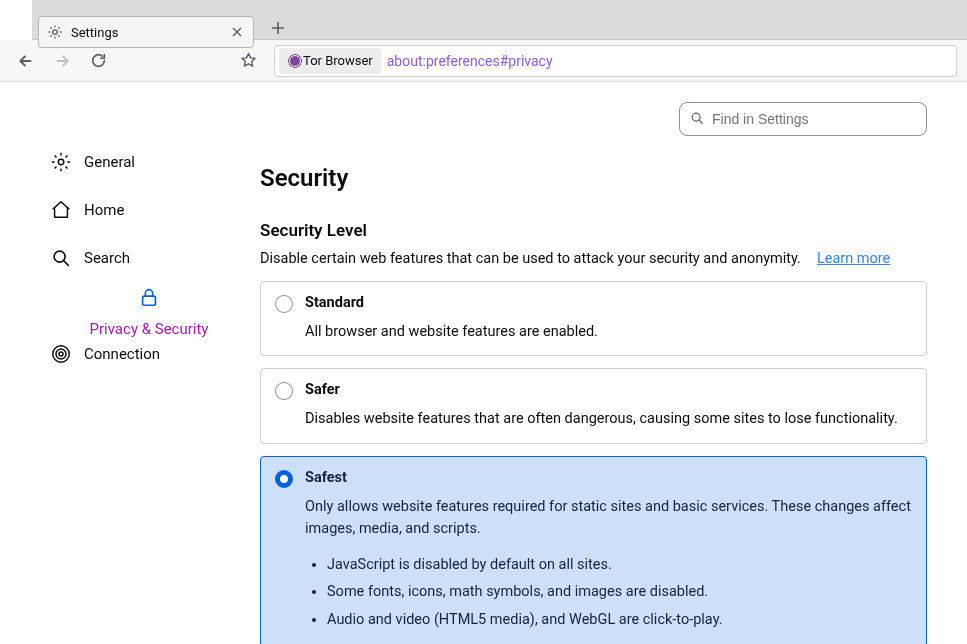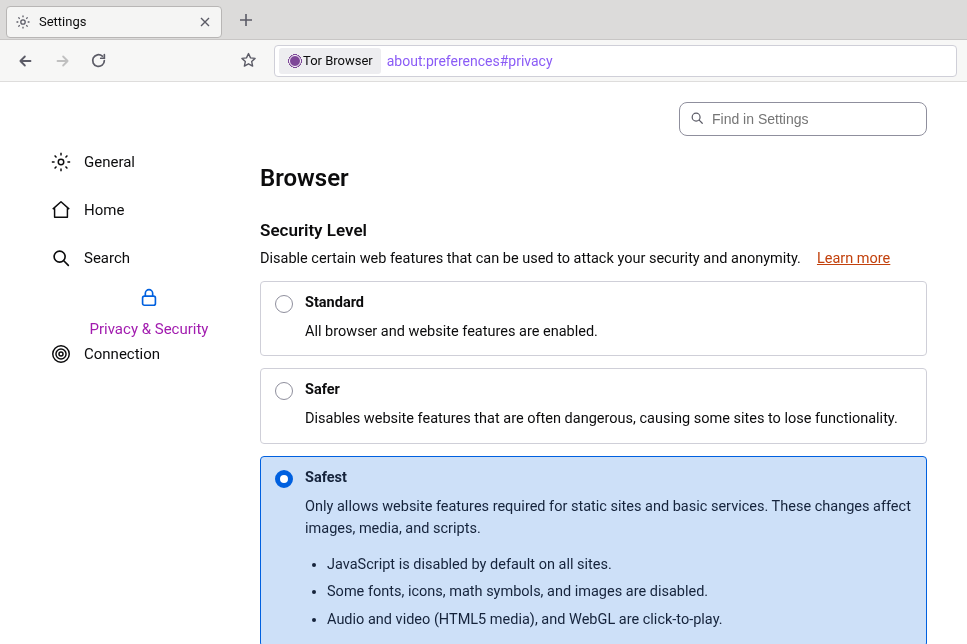--- a/index.html
+++ b/index.html
@@ -1,19 +1,19 @@
 <!DOCTYPE html>
 <html><head>
   <meta charset="utf-8">
   <style>
     * { margin: 0; padding: 0; box-sizing: border-box; }
     body { font-family: -apple-system, BlinkMacSystemFont, "Segoe UI", Roboto, sans-serif; font-size: 14px; color: #0c0c0d; background: #fff; width: 967px; height: 644px; overflow: hidden; }
     
     
-    .titlebar { height: 40px; background: #dcdbda; border-bottom: 1px solid #c8c6c5; display: flex; align-items: center; padding: 12px 4px; }
+    .titlebar { height: 40px; background: #dcdbda; border-bottom: 1px solid #c8c6c5; display: flex; align-items: flex-start; padding: 12px 4px; margin-left: 32px; }
     .tab { background: #f5f5f4; border: 1px solid #b8b6b5; border-radius: 4px; height: 32px; width: 216px; display: flex; align-items: center; padding: 0 8px; margin: 4px 2px 0 2px; gap: 8px; }
     .tab .tab-icon { width: 16px; height: 16px; display: flex; align-items: center; justify-content: center; }
     .tab .tab-label { flex: 1; font-size: 13px; }
     .tab .tab-close { width: 16px; height: 16px; display: flex; align-items: center; justify-content: center; cursor: pointer; color: #5b5b66; }
     .new-tab-btn { width: 32px; height: 32px; display: flex; align-items: center; justify-content: center; cursor: pointer; color: #5b5b66; margin-left: 6px; }
     
     
     .toolbar { height: 42px; background: #f7f7f6; border-bottom: 1px solid #dedddc; display: flex; align-items: center; padding: 0 10px; gap: 4px; }
     .nav-btn { width: 32px; height: 32px; display: flex; align-items: center; justify-content: center; border-radius: 4px; cursor: pointer; color: #5b5b66; }
     .nav-btn.disabled { color: #c0c0c0; }
@@ -39,21 +39,21 @@
     
     .main { flex: 1; padding: 20px 40px 0 0; overflow-y: auto; }
     .search-row { display: flex; justify-content: flex-end; margin-bottom: 28px; }
     .settings-search { width: 248px; height: 34px; border: 1px solid #8f8f9d; border-radius: 8px; display: flex; align-items: center; padding: 0 10px; gap: 8px; color: #5b5b66; }
     .settings-search input { border: none; outline: none; font-size: 14px; flex: 1; color: #5b5b66; }
     
     .page-title { font-size: 24px; font-weight: 600; margin-bottom: 28px; }
     .section-title { font-size: 17px; font-weight: 600; margin-bottom: 10px; }
     .section-desc-row { display: flex; align-items: baseline; gap: 16px; margin-bottom: 14px; }
     .section-desc { font-size: 14.5px; color: #0c0c0d; }
-    .learn-more { color: #c2410c; text-decoration: underline; font-size: 14.5px; cursor: pointer; }
+    .learn-more { color: #3b82f6; text-decoration: underline; font-size: 14.5px; cursor: pointer; }
     
     .security-card { border: 1px solid #cfcfd8; border-radius: 4px; margin-bottom: 12px; padding: 12px 14px; display: flex; gap: 12px; background: #fff; cursor: pointer; }
     .security-card.selected { border: 1px solid #0060df; background: #cde0f8; }
     .radio { width: 18px; height: 18px; border: 1.5px solid #8f8f9d; border-radius: 50%; flex-shrink: 0; margin-top: 1px; background:#fff; }
     .radio.checked { border: 5px solid #0060df; }
     .card-body { flex: 1; }
     .card-title { font-weight: 700; font-size: 14.5px; margin-bottom: 10px; }
     .card-desc { font-size: 14.5px; line-height: 1.55; color: #0c0c0d; }
     .security-card.selected .card-title, .security-card.selected .card-desc, .security-card.selected li { color: #15233b; }
     .bullets { margin: 10px 0 0 0; padding-left: 22px; }
@@ -171,21 +171,21 @@
         <span>
           <svg width="14" height="14" viewBox="0 0 16 16" fill="none" stroke="#5b5b66" stroke-width="1.4" stroke-linecap="round">
               <circle cx="7" cy="7" r="4.5"></circle>
               <path d="M14 14l-3.5-3.5"></path>
             </svg>
         </span>
         <input type="text" placeholder="Find in Settings" style="">
       </div>
     </div>
 
-    <h1 class="page-title">Browser</h1>
+    <h1 class="page-title">Security</h1>
 
     <h2 class="section-title">Security Level</h2>
     <div class="section-desc-row">
       <span class="section-desc">Disable certain web features that can be used to attack your security and anonymity.</span>
       <a class="learn-more">Learn more</a>
     </div>
 
     <div class="security-card">
       <div class="radio"></div>
       <div class="card-body">

